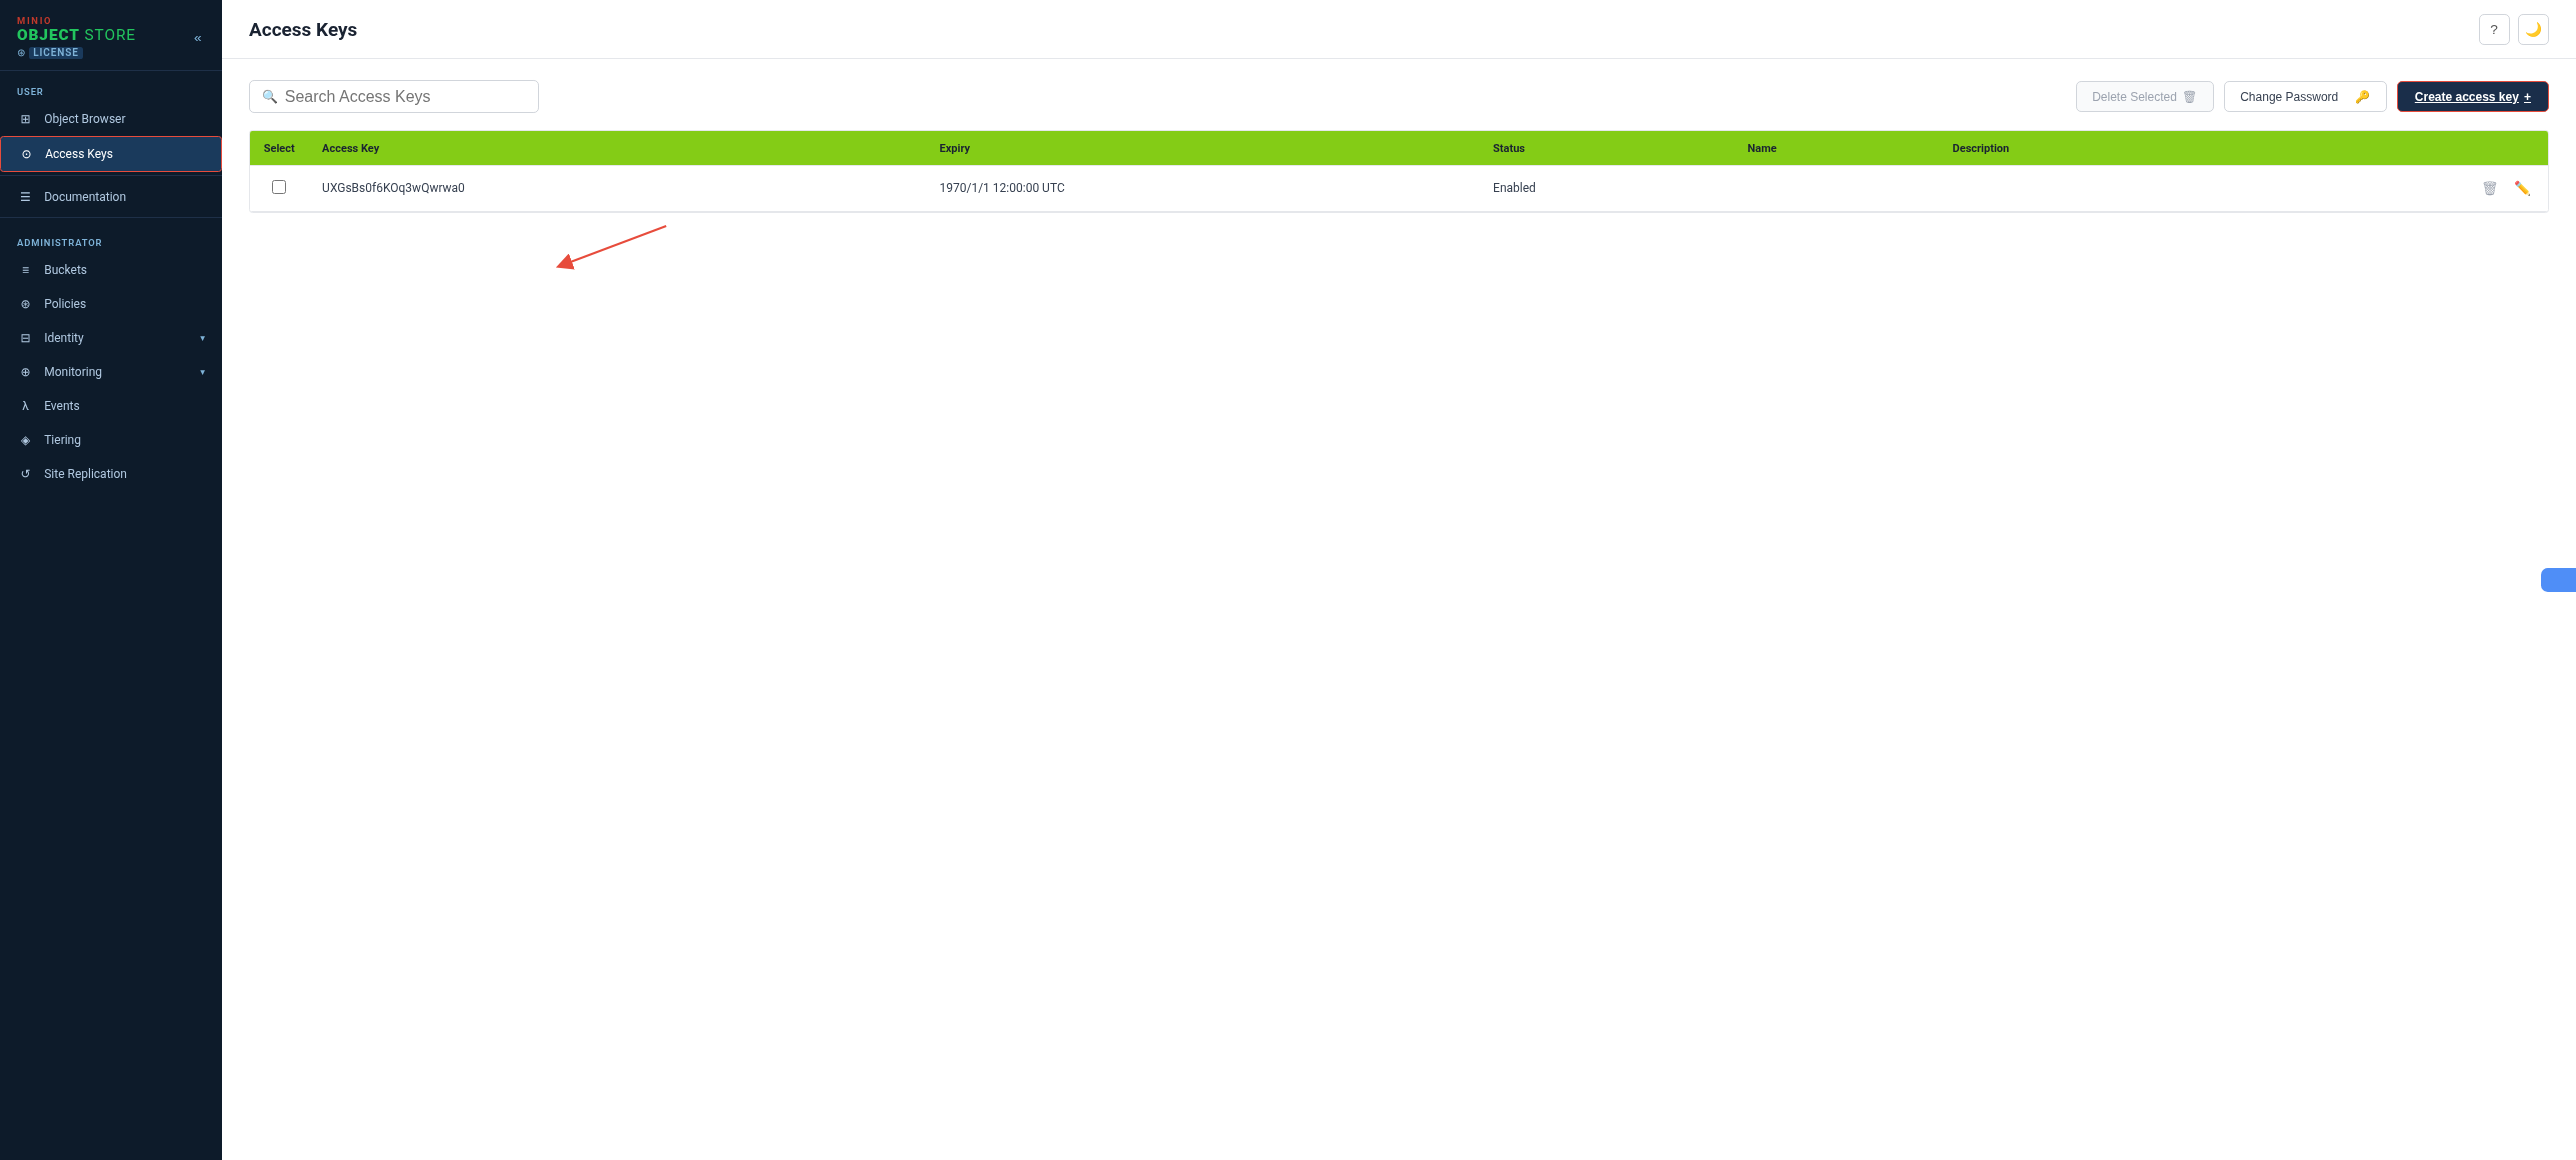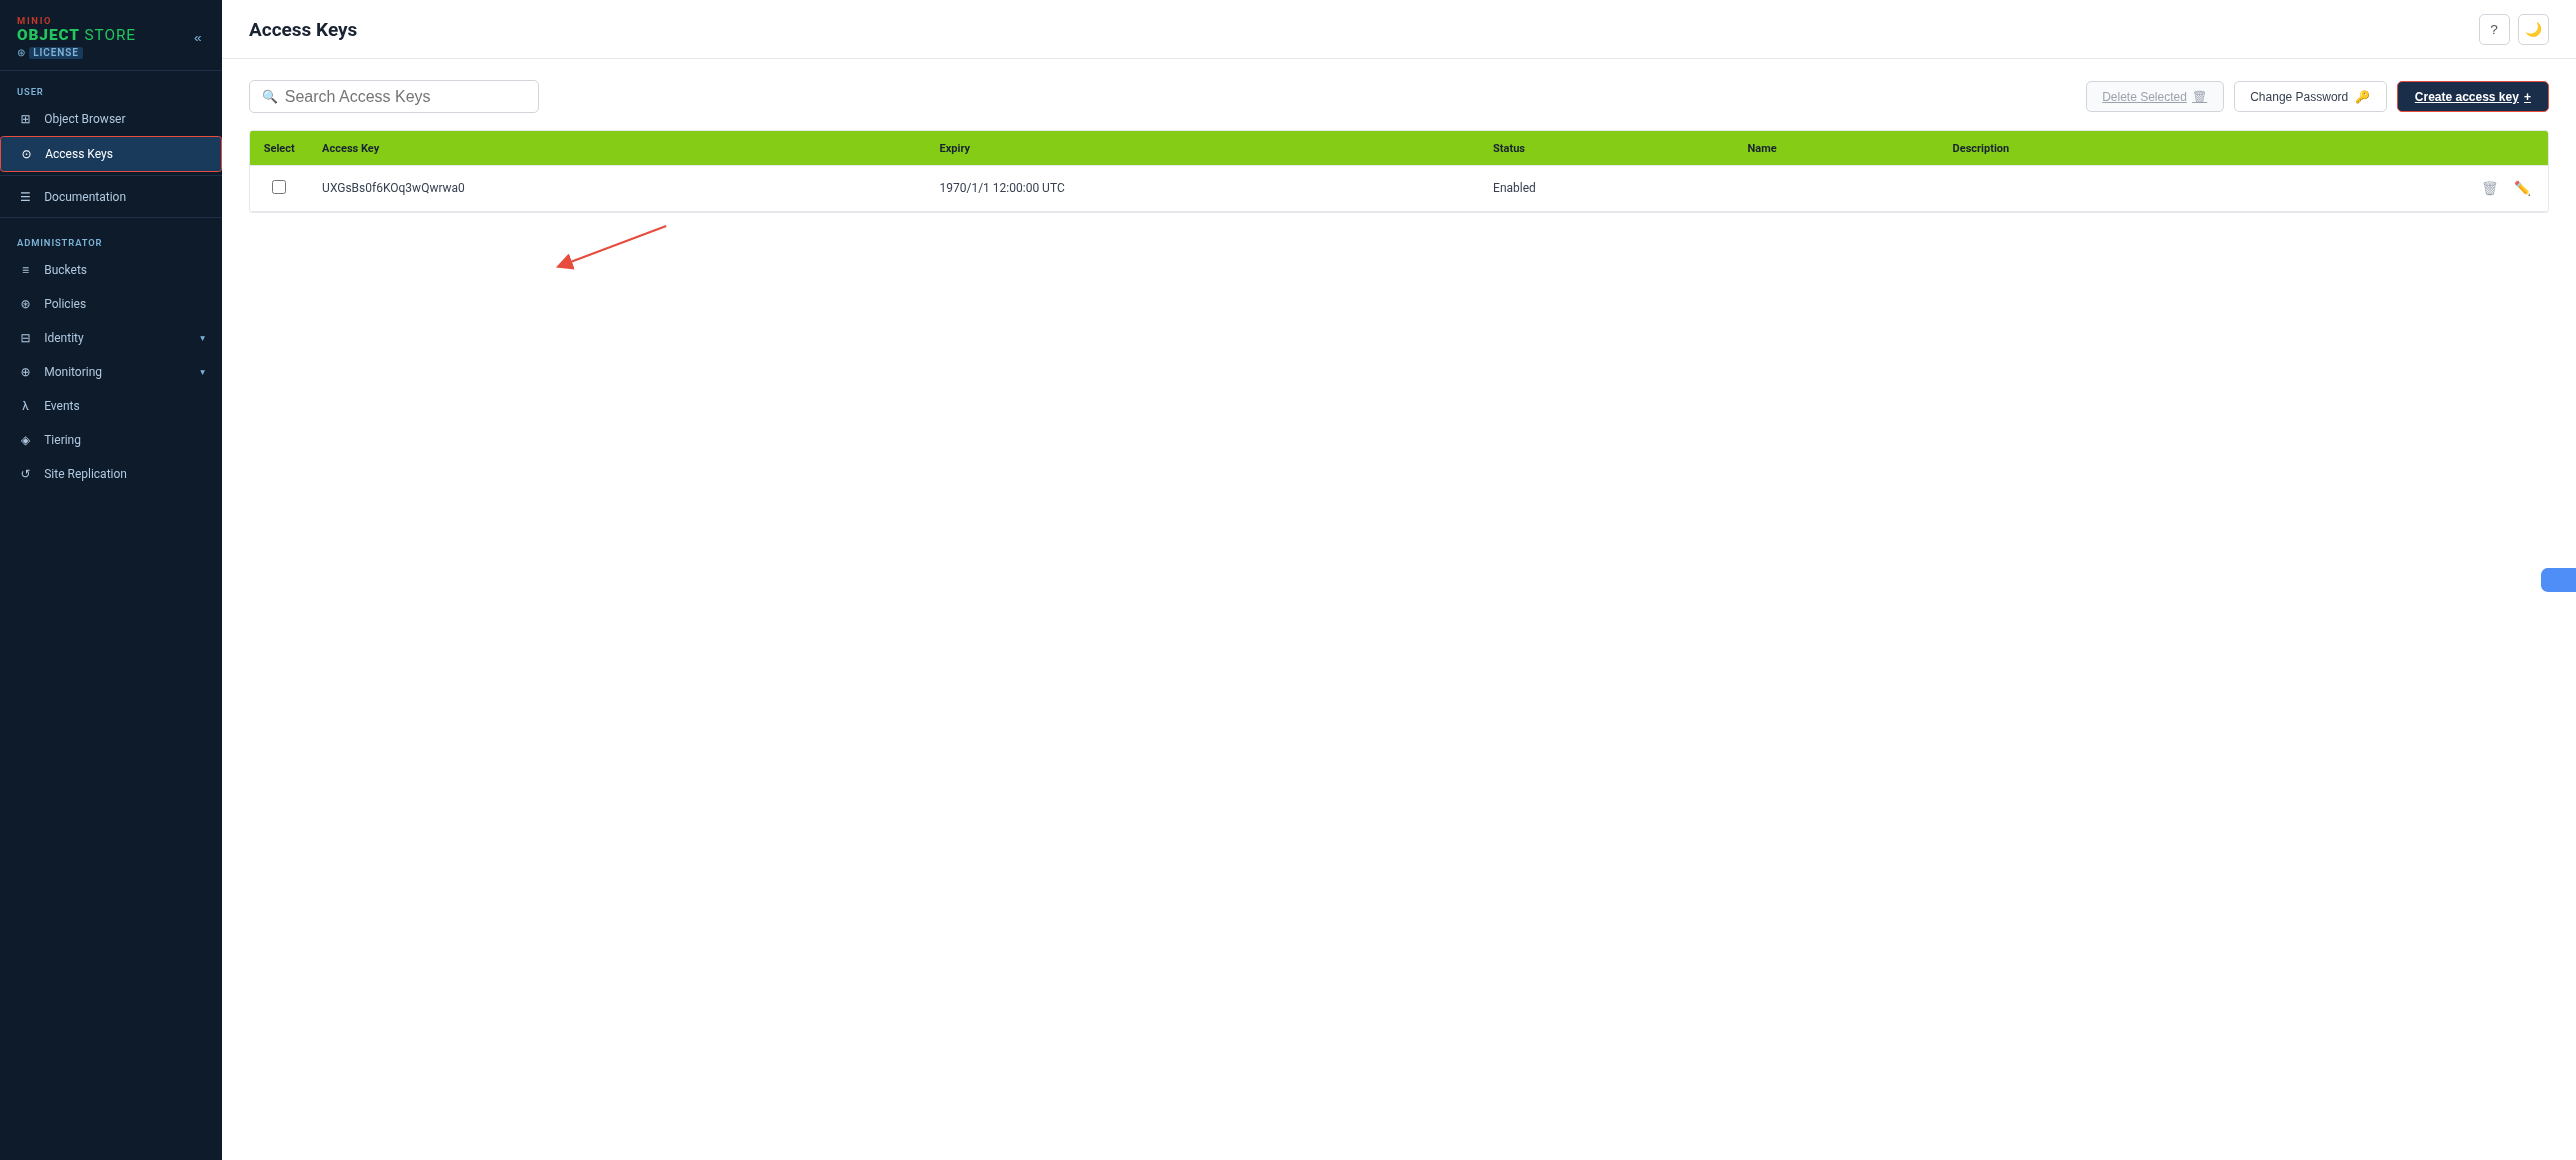--- a/index.html
+++ b/index.html
@@ -216,27 +216,26 @@
       align-items: center;
       gap: 5.1px;
       padding: 7.7px 15.4px;
       border: 0.9px solid #d1d5db;
       background: #f9fafb;
       border-radius: 5.1px;
       cursor: pointer;
       font-size: 12px;
       color: #9ca3af;
       margin-left: auto;
-      text-decoration: underline;
     }
 
     .btn-change-password {
       display: flex;
       align-items: center;
-      gap: 7px;
+      gap: 17px;
       padding: 7.7px 15.4px;
       border: 0.9px solid #d1d5db;
       background: #fff;
       border-radius: 5.1px;
       cursor: pointer;
       font-size: 12px;
       color: #374151;
     }
 
     .btn-create {

